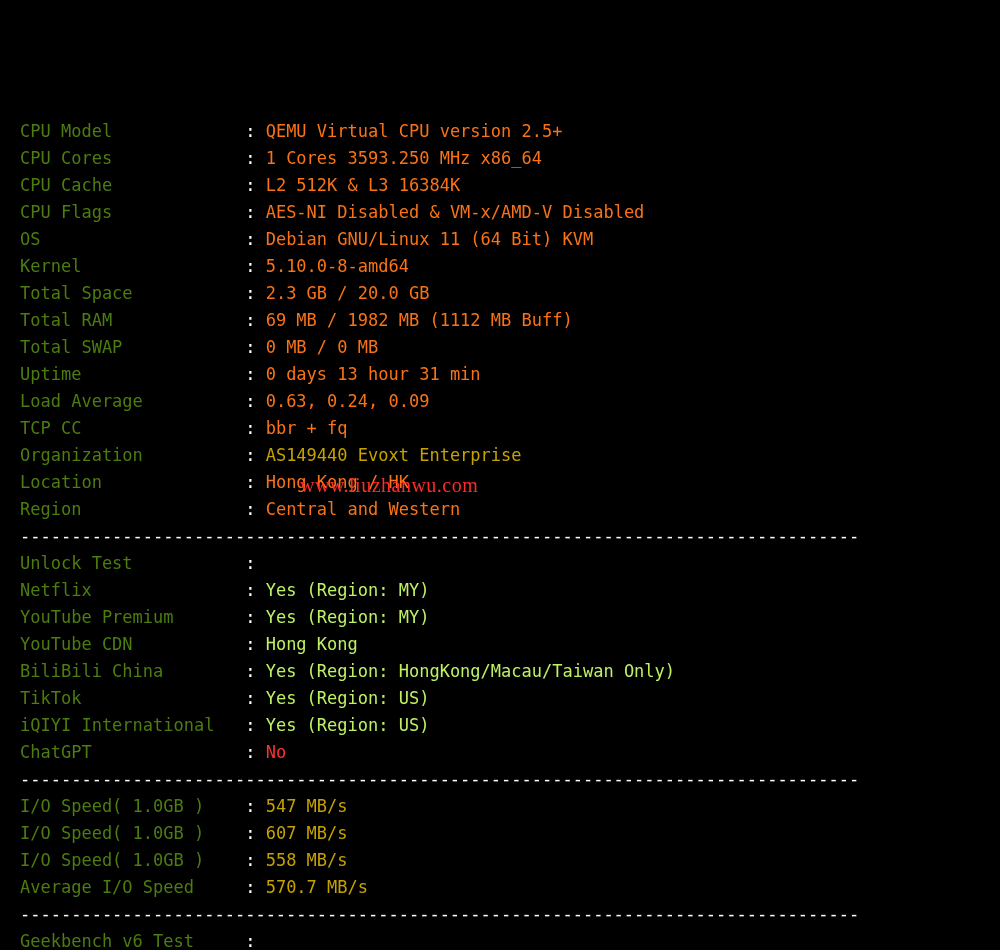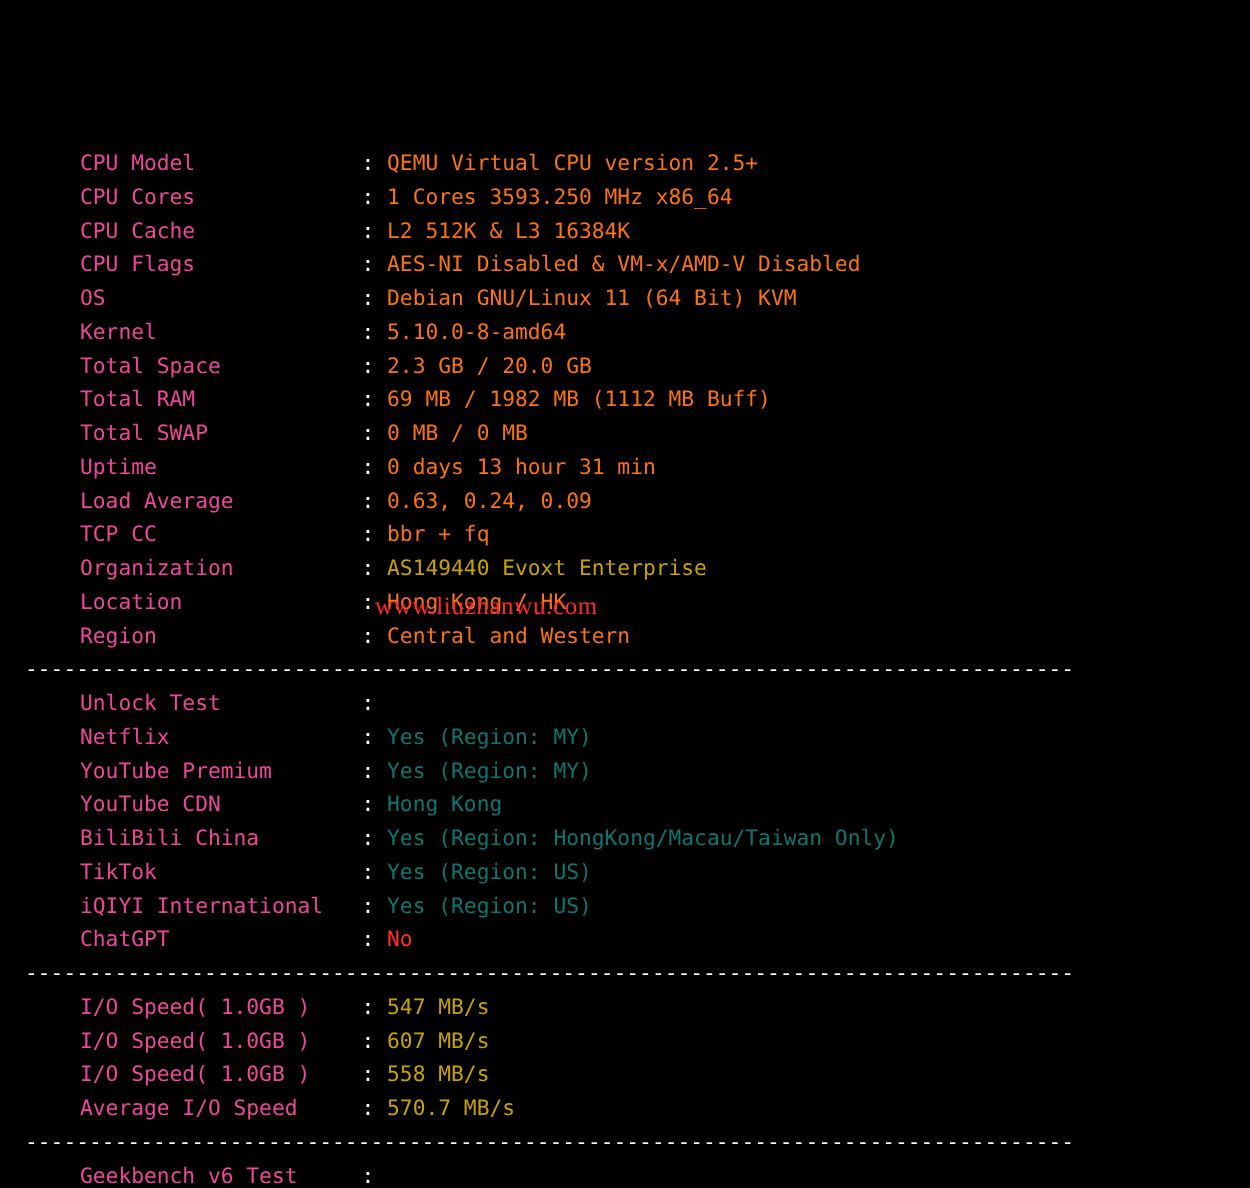--- a/index.html
+++ b/index.html
@@ -6,25 +6,25 @@
   body{
     font-family:"Menlo","Consolas","DejaVu Sans Mono",monospace;
     font-size:17px;
     line-height:27px;
     color:#ffffff;
     padding:10px 0 10px 20px;
     white-space:pre;
     overflow:hidden;
   }
   .row{display:block;}
-  .lbl{color:#ec4899;display:inline-block;margin-left:44px;}
+  .lbl{color:#4d7c0f;display:inline-block;}
   .colon{color:#ffffff;}
   .c-cyan{color:#f97316;}
   .c-yellow{color:#c6a200;text-align:right;}
-  .c-green{color:#0f766e;text-align:center;}
+  .c-green{color:#bef264;text-align:center;}
   .c-red{color:#ff3030;margin-top:25px;}
   .divider{color:#ffffff;letter-spacing:0;}
   .watermark{
     position:absolute;
     color:#ff2a2a;
     font-family:"Times New Roman",serif;
     font-size:20px;
     font-weight:normal;
     left:300px;
     top:472px;

